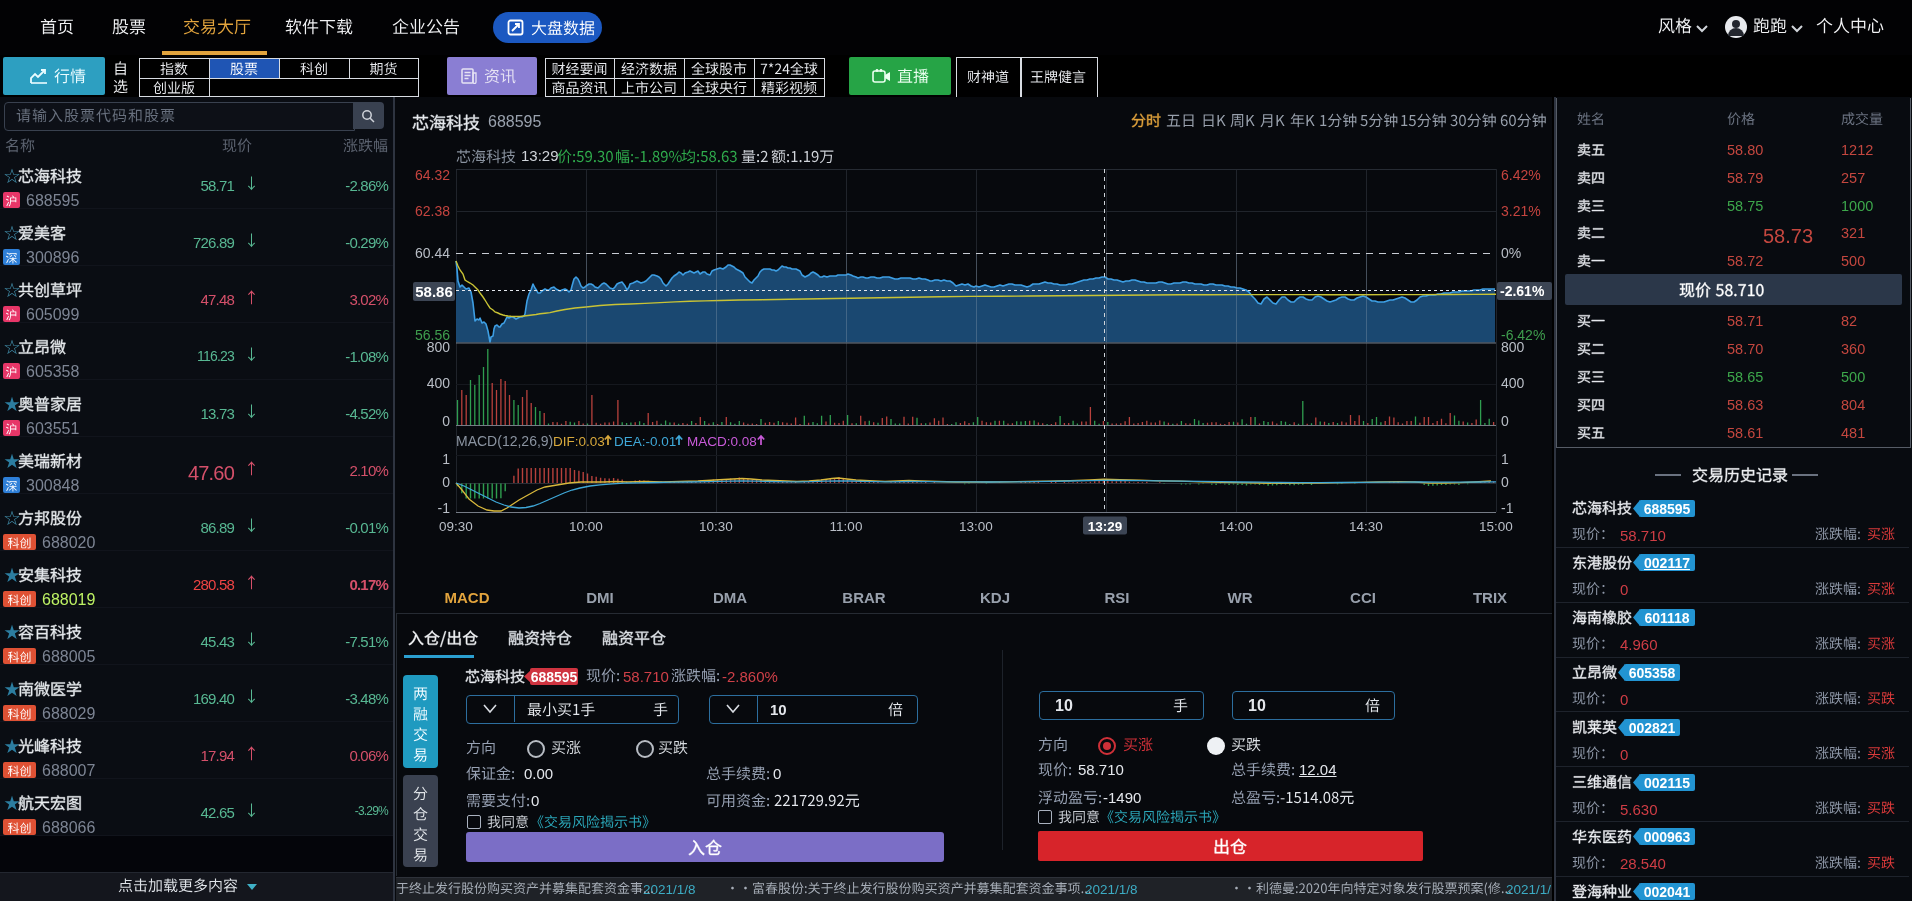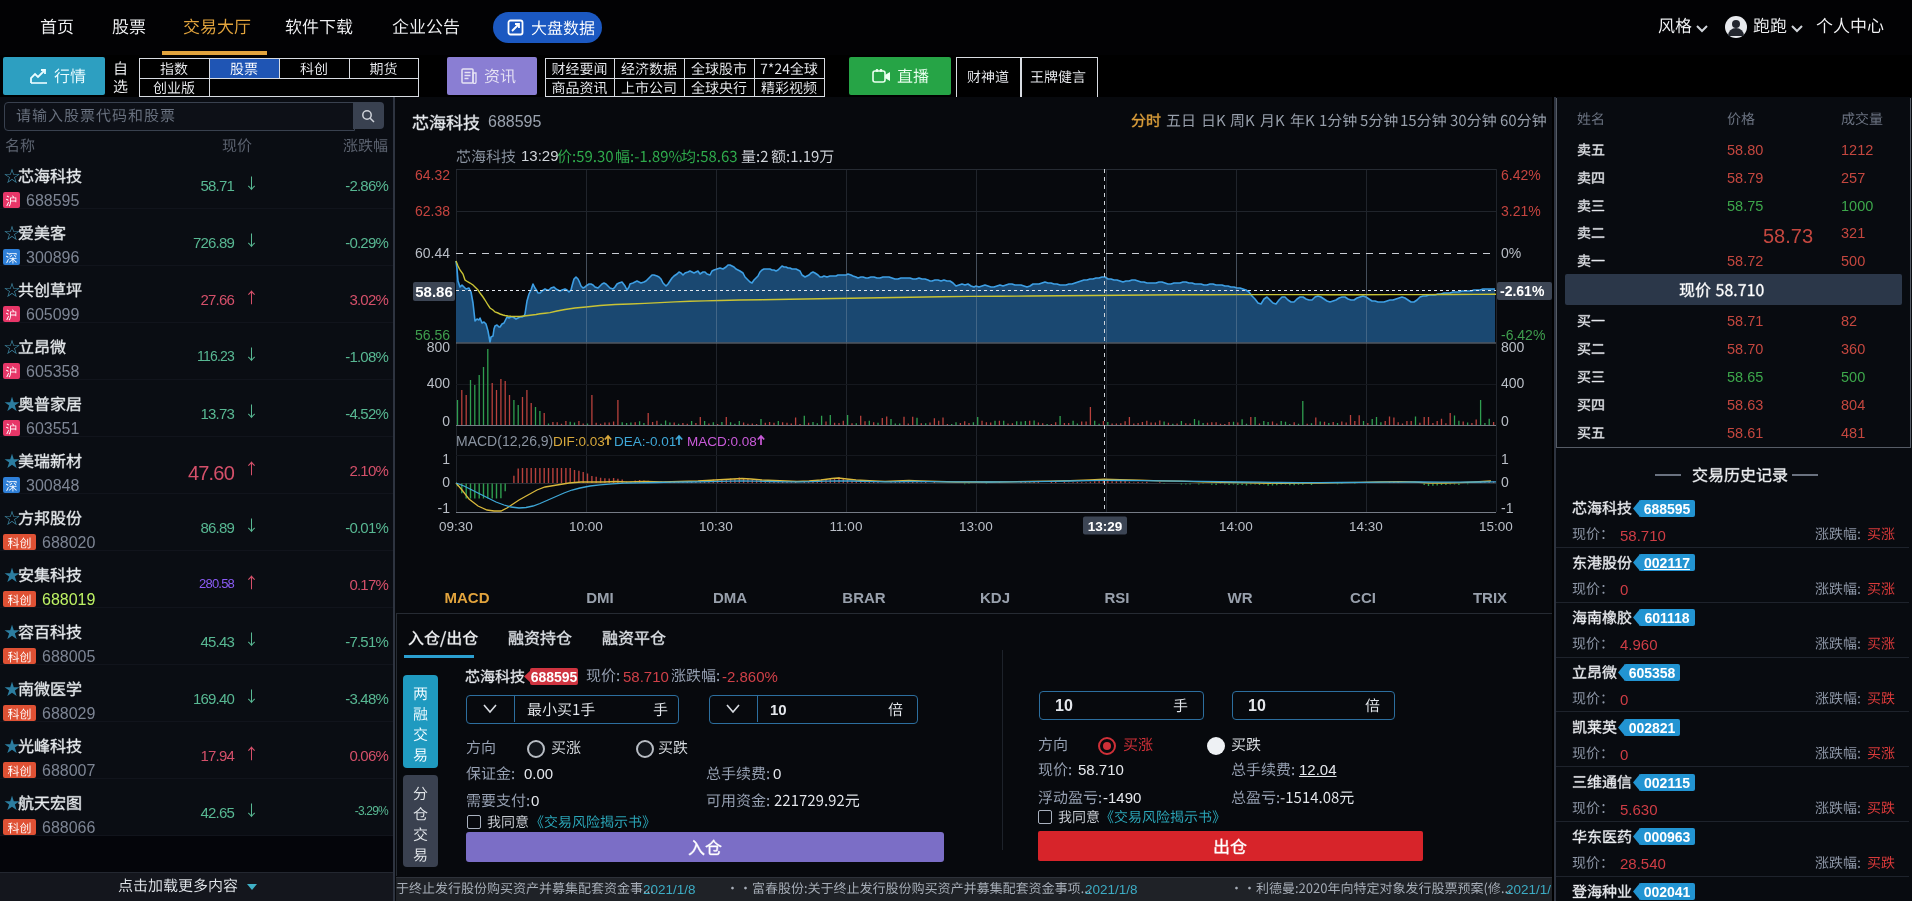--- a/index.html
+++ b/index.html
@@ -70,21 +70,21 @@
 <div style="position:absolute;right:1678px;top:178px;font-size:15px;color:#58b893;font-weight:400;line-height:1;white-space:pre;letter-spacing:-0.8px;">58.71</div>
 <div style="position:absolute;right:1524px;top:178px;font-size:15px;color:#58b893;font-weight:400;line-height:1;white-space:pre;letter-spacing:-0.8px;">-2.86%</div>
 <div style="position:absolute;left:3px;top:192px;width:17px;height:16px;background:#e73668;border-radius:2px"></div>
 <div style="position:absolute;left:26px;top:192.5px;font-size:16px;color:#7d8594;font-weight:400;line-height:1;white-space:pre;">688595</div>
 <div style="position:absolute;left:0px;top:208px;width:393px;height:1px;background:#11141c"></div>
 <div style="position:absolute;right:1678px;top:235px;font-size:15px;color:#58b893;font-weight:400;line-height:1;white-space:pre;letter-spacing:-0.8px;">726.89</div>
 <div style="position:absolute;right:1524px;top:235px;font-size:15px;color:#58b893;font-weight:400;line-height:1;white-space:pre;letter-spacing:-0.8px;">-0.29%</div>
 <div style="position:absolute;left:3px;top:249px;width:17px;height:16px;background:#2e7fd8;border-radius:2px"></div>
 <div style="position:absolute;left:26px;top:249.5px;font-size:16px;color:#7d8594;font-weight:400;line-height:1;white-space:pre;">300896</div>
 <div style="position:absolute;left:0px;top:265px;width:393px;height:1px;background:#11141c"></div>
-<div style="position:absolute;right:1678px;top:292px;font-size:15px;color:#d5506a;font-weight:400;line-height:1;white-space:pre;letter-spacing:-0.8px;">27.66</div>
+<div style="position:absolute;right:1678px;top:292px;font-size:15px;color:#d5506a;font-weight:400;line-height:1;white-space:pre;letter-spacing:-0.8px;">47.48</div>
 <div style="position:absolute;right:1524px;top:292px;font-size:15px;color:#d5506a;font-weight:400;line-height:1;white-space:pre;letter-spacing:-0.8px;">3.02%</div>
 <div style="position:absolute;left:3px;top:306px;width:17px;height:16px;background:#e73668;border-radius:2px"></div>
 <div style="position:absolute;left:26px;top:306.5px;font-size:16px;color:#7d8594;font-weight:400;line-height:1;white-space:pre;">605099</div>
 <div style="position:absolute;left:0px;top:322px;width:393px;height:1px;background:#11141c"></div>
 <div style="position:absolute;right:1678px;top:349px;font-size:14px;color:#58b893;font-weight:400;line-height:1;white-space:pre;letter-spacing:-0.8px;text-align:right;">116.23</div>
 <div style="position:absolute;right:1524px;top:349px;font-size:15px;color:#58b893;font-weight:400;line-height:1;white-space:pre;letter-spacing:-0.8px;">-1.08%</div>
 <div style="position:absolute;left:3px;top:363px;width:17px;height:16px;background:#e73668;border-radius:2px"></div>
 <div style="position:absolute;left:26px;top:363.5px;font-size:16px;color:#7d8594;font-weight:400;line-height:1;white-space:pre;">605358</div>
 <div style="position:absolute;left:0px;top:379px;width:393px;height:1px;background:#11141c"></div>
 <div style="position:absolute;right:1678px;top:406px;font-size:15px;color:#58b893;font-weight:400;line-height:1;white-space:pre;letter-spacing:-0.8px;">13.73</div>
@@ -95,22 +95,22 @@
 <div style="position:absolute;right:1678px;top:463px;font-size:20px;color:#d5506a;font-weight:400;line-height:1;white-space:pre;letter-spacing:-0.8px;">47.60</div>
 <div style="position:absolute;right:1524px;top:463px;font-size:15px;color:#d5506a;font-weight:400;line-height:1;white-space:pre;letter-spacing:-0.8px;">2.10%</div>
 <div style="position:absolute;left:3px;top:477px;width:17px;height:16px;background:#2e7fd8;border-radius:2px"></div>
 <div style="position:absolute;left:26px;top:477.5px;font-size:16px;color:#7d8594;font-weight:400;line-height:1;white-space:pre;">300848</div>
 <div style="position:absolute;left:0px;top:493px;width:393px;height:1px;background:#11141c"></div>
 <div style="position:absolute;right:1678px;top:520px;font-size:15px;color:#58b893;font-weight:400;line-height:1;white-space:pre;letter-spacing:-0.8px;">86.89</div>
 <div style="position:absolute;right:1524px;top:520px;font-size:15px;color:#58b893;font-weight:400;line-height:1;white-space:pre;letter-spacing:-0.8px;">-0.01%</div>
 <div style="position:absolute;left:3px;top:534px;width:33px;height:16px;background:#df5134;border-radius:2px"></div>
 <div style="position:absolute;left:42px;top:534.5px;font-size:16px;color:#7d8594;font-weight:400;line-height:1;white-space:pre;">688020</div>
 <div style="position:absolute;left:0px;top:550px;width:393px;height:1px;background:#11141c"></div>
-<div style="position:absolute;right:1678px;top:577px;font-size:13px;color:#8b5cf6;font-weight:400;line-height:1;white-space:pre;letter-spacing:-0.8px;text-align:right;">280.58</div>
-<div style="position:absolute;right:1524px;top:577px;font-size:15px;color:#d5506a;font-weight:400;line-height:1;white-space:pre;letter-spacing:-0.8px;">0.17%</div>
+<div style="position:absolute;right:1678px;top:577px;font-size:15px;color:#ef4444;font-weight:400;line-height:1;white-space:pre;letter-spacing:-0.8px;text-align:right;">280.58</div>
+<div style="position:absolute;right:1524px;top:577px;font-size:15px;color:#d5506a;font-weight:700;line-height:1;white-space:pre;letter-spacing:-0.8px;">0.17%</div>
 <div style="position:absolute;left:3px;top:591px;width:33px;height:16px;background:#df5134;border-radius:2px"></div>
 <div style="position:absolute;left:42px;top:591.5px;font-size:16px;color:#bef264;font-weight:400;line-height:1;white-space:pre;">688019</div>
 <div style="position:absolute;left:0px;top:607px;width:393px;height:1px;background:#11141c"></div>
 <div style="position:absolute;right:1678px;top:634px;font-size:15px;color:#58b893;font-weight:400;line-height:1;white-space:pre;letter-spacing:-0.8px;">45.43</div>
 <div style="position:absolute;right:1524px;top:634px;font-size:15px;color:#58b893;font-weight:400;line-height:1;white-space:pre;letter-spacing:-0.8px;">-7.51%</div>
 <div style="position:absolute;left:3px;top:648px;width:33px;height:16px;background:#df5134;border-radius:2px"></div>
 <div style="position:absolute;left:42px;top:648.5px;font-size:16px;color:#7d8594;font-weight:400;line-height:1;white-space:pre;">688005</div>
 <div style="position:absolute;left:0px;top:664px;width:393px;height:1px;background:#11141c"></div>
 <div style="position:absolute;right:1678px;top:691px;font-size:15px;color:#58b893;font-weight:400;line-height:1;white-space:pre;letter-spacing:-0.8px;">169.40</div>
 <div style="position:absolute;right:1524px;top:691px;font-size:15px;color:#58b893;font-weight:400;line-height:1;white-space:pre;letter-spacing:-0.8px;">-3.48%</div>

